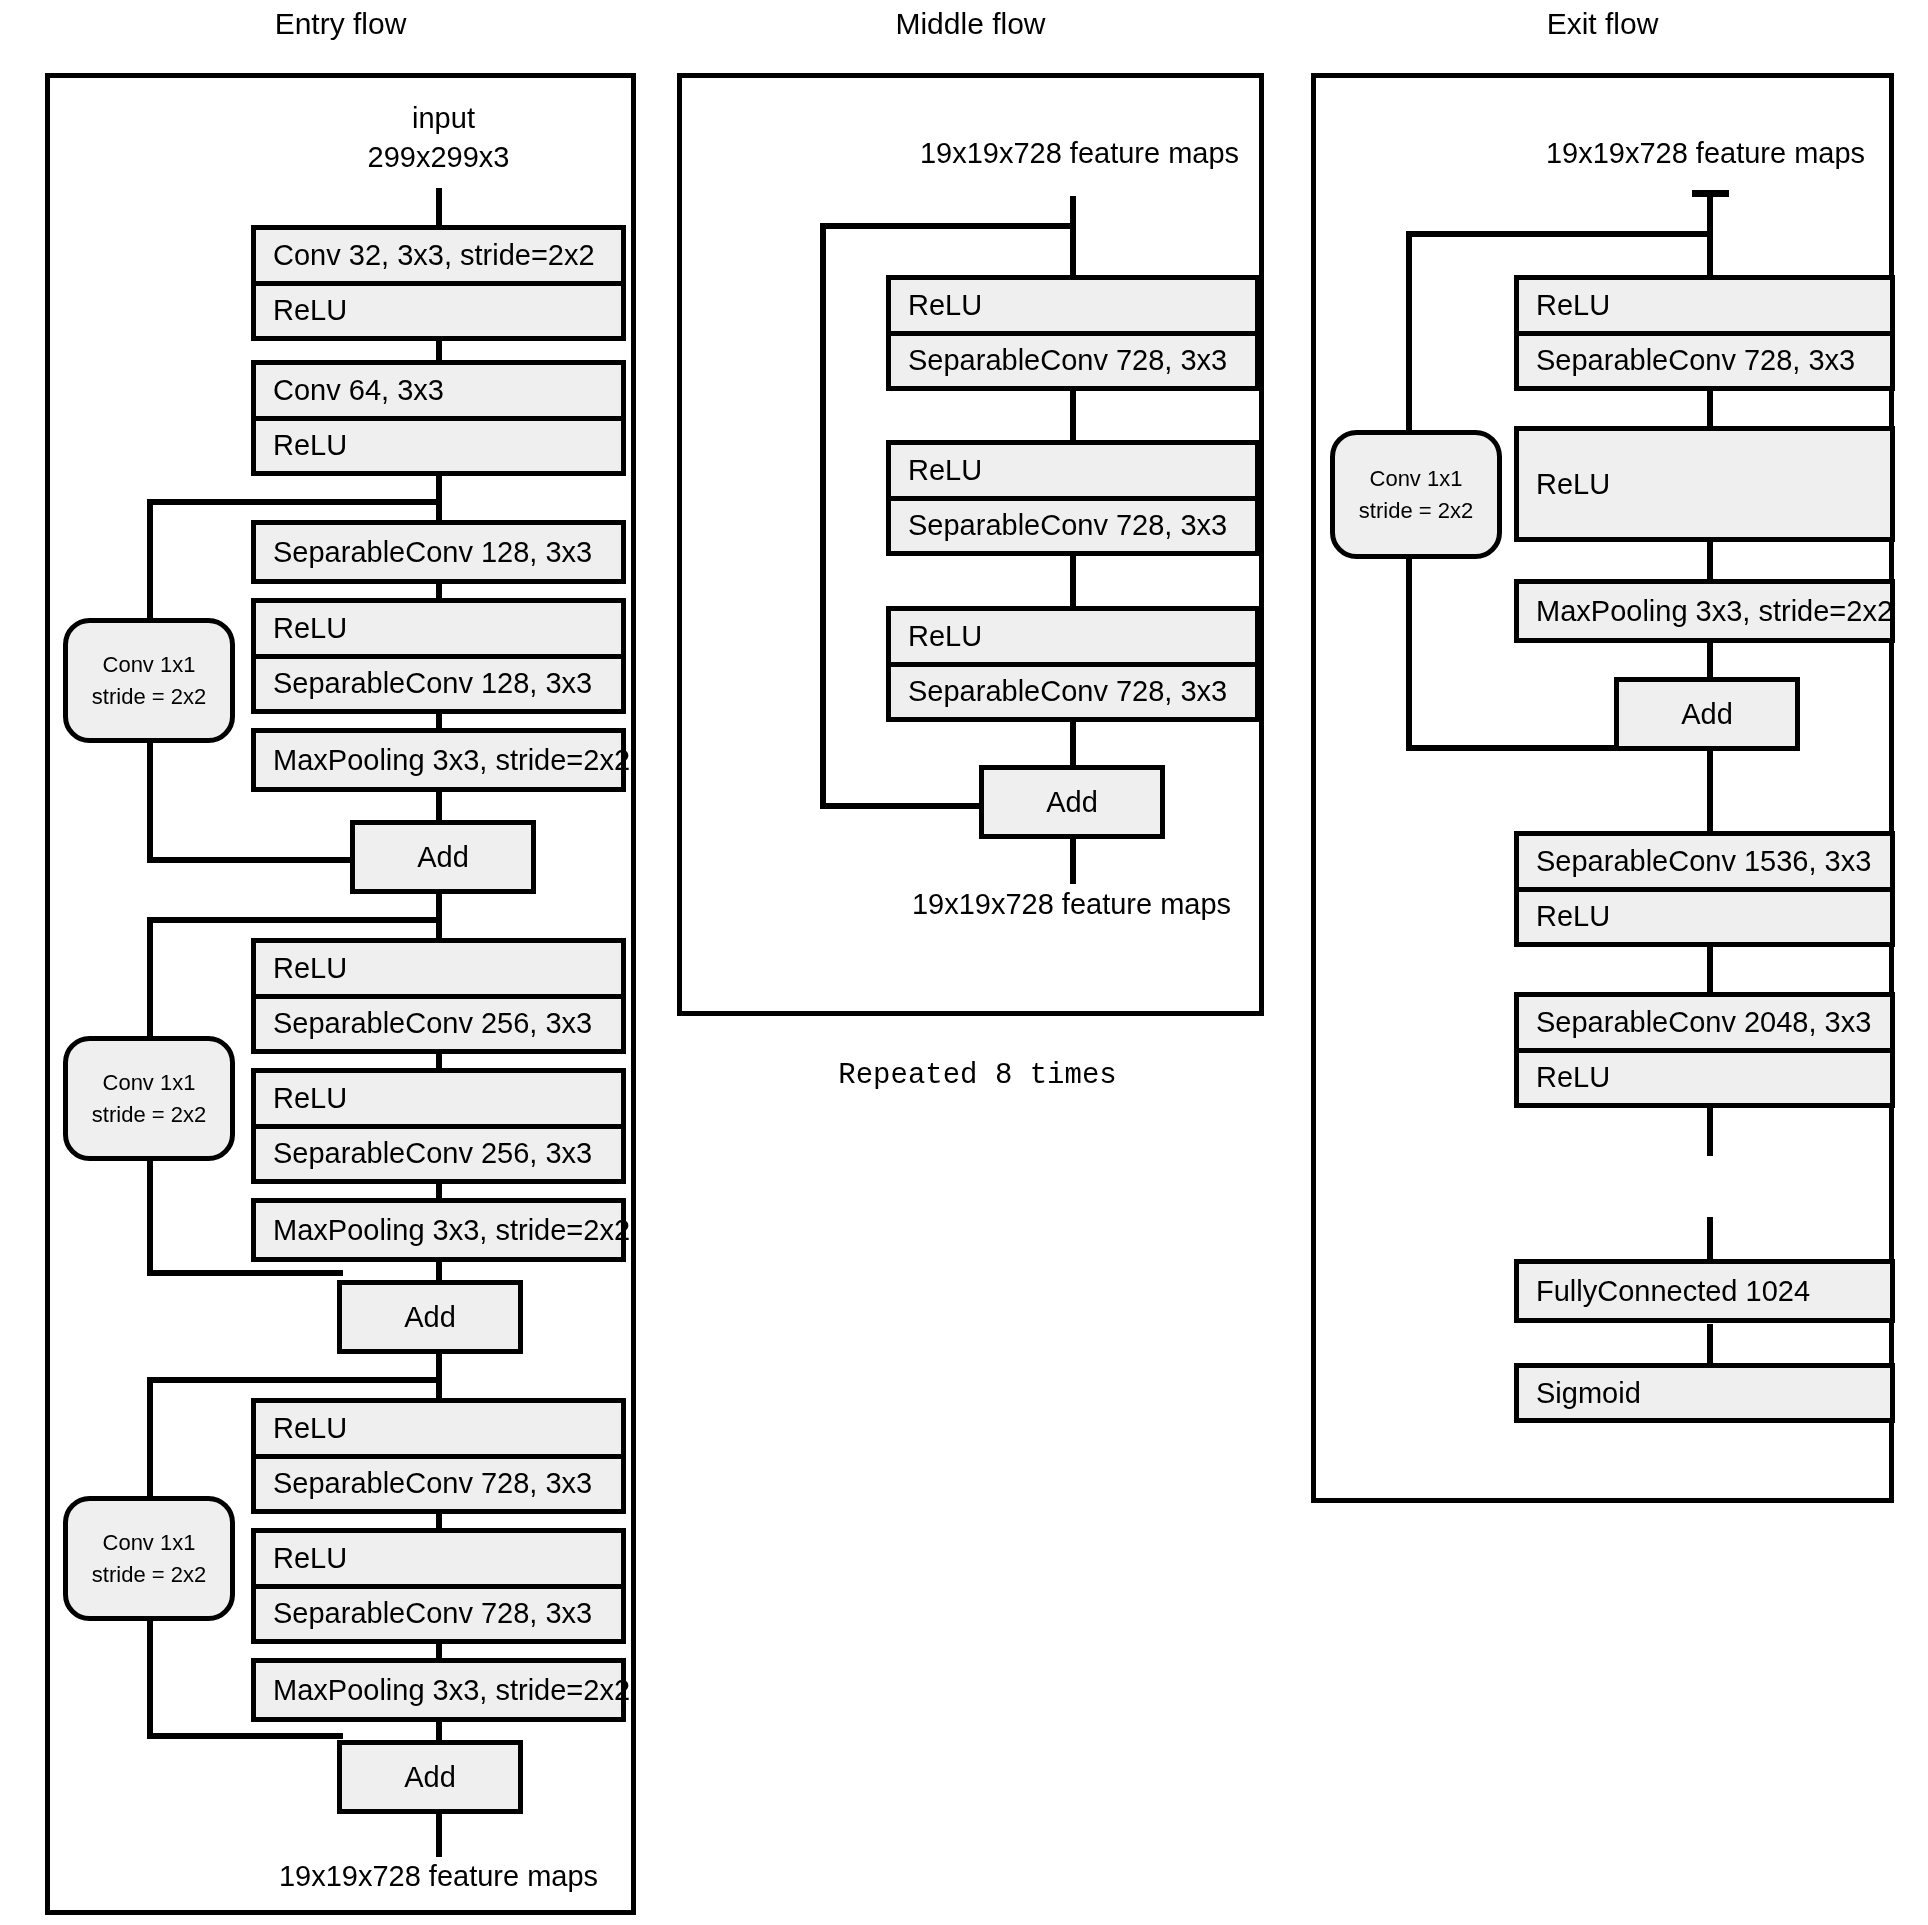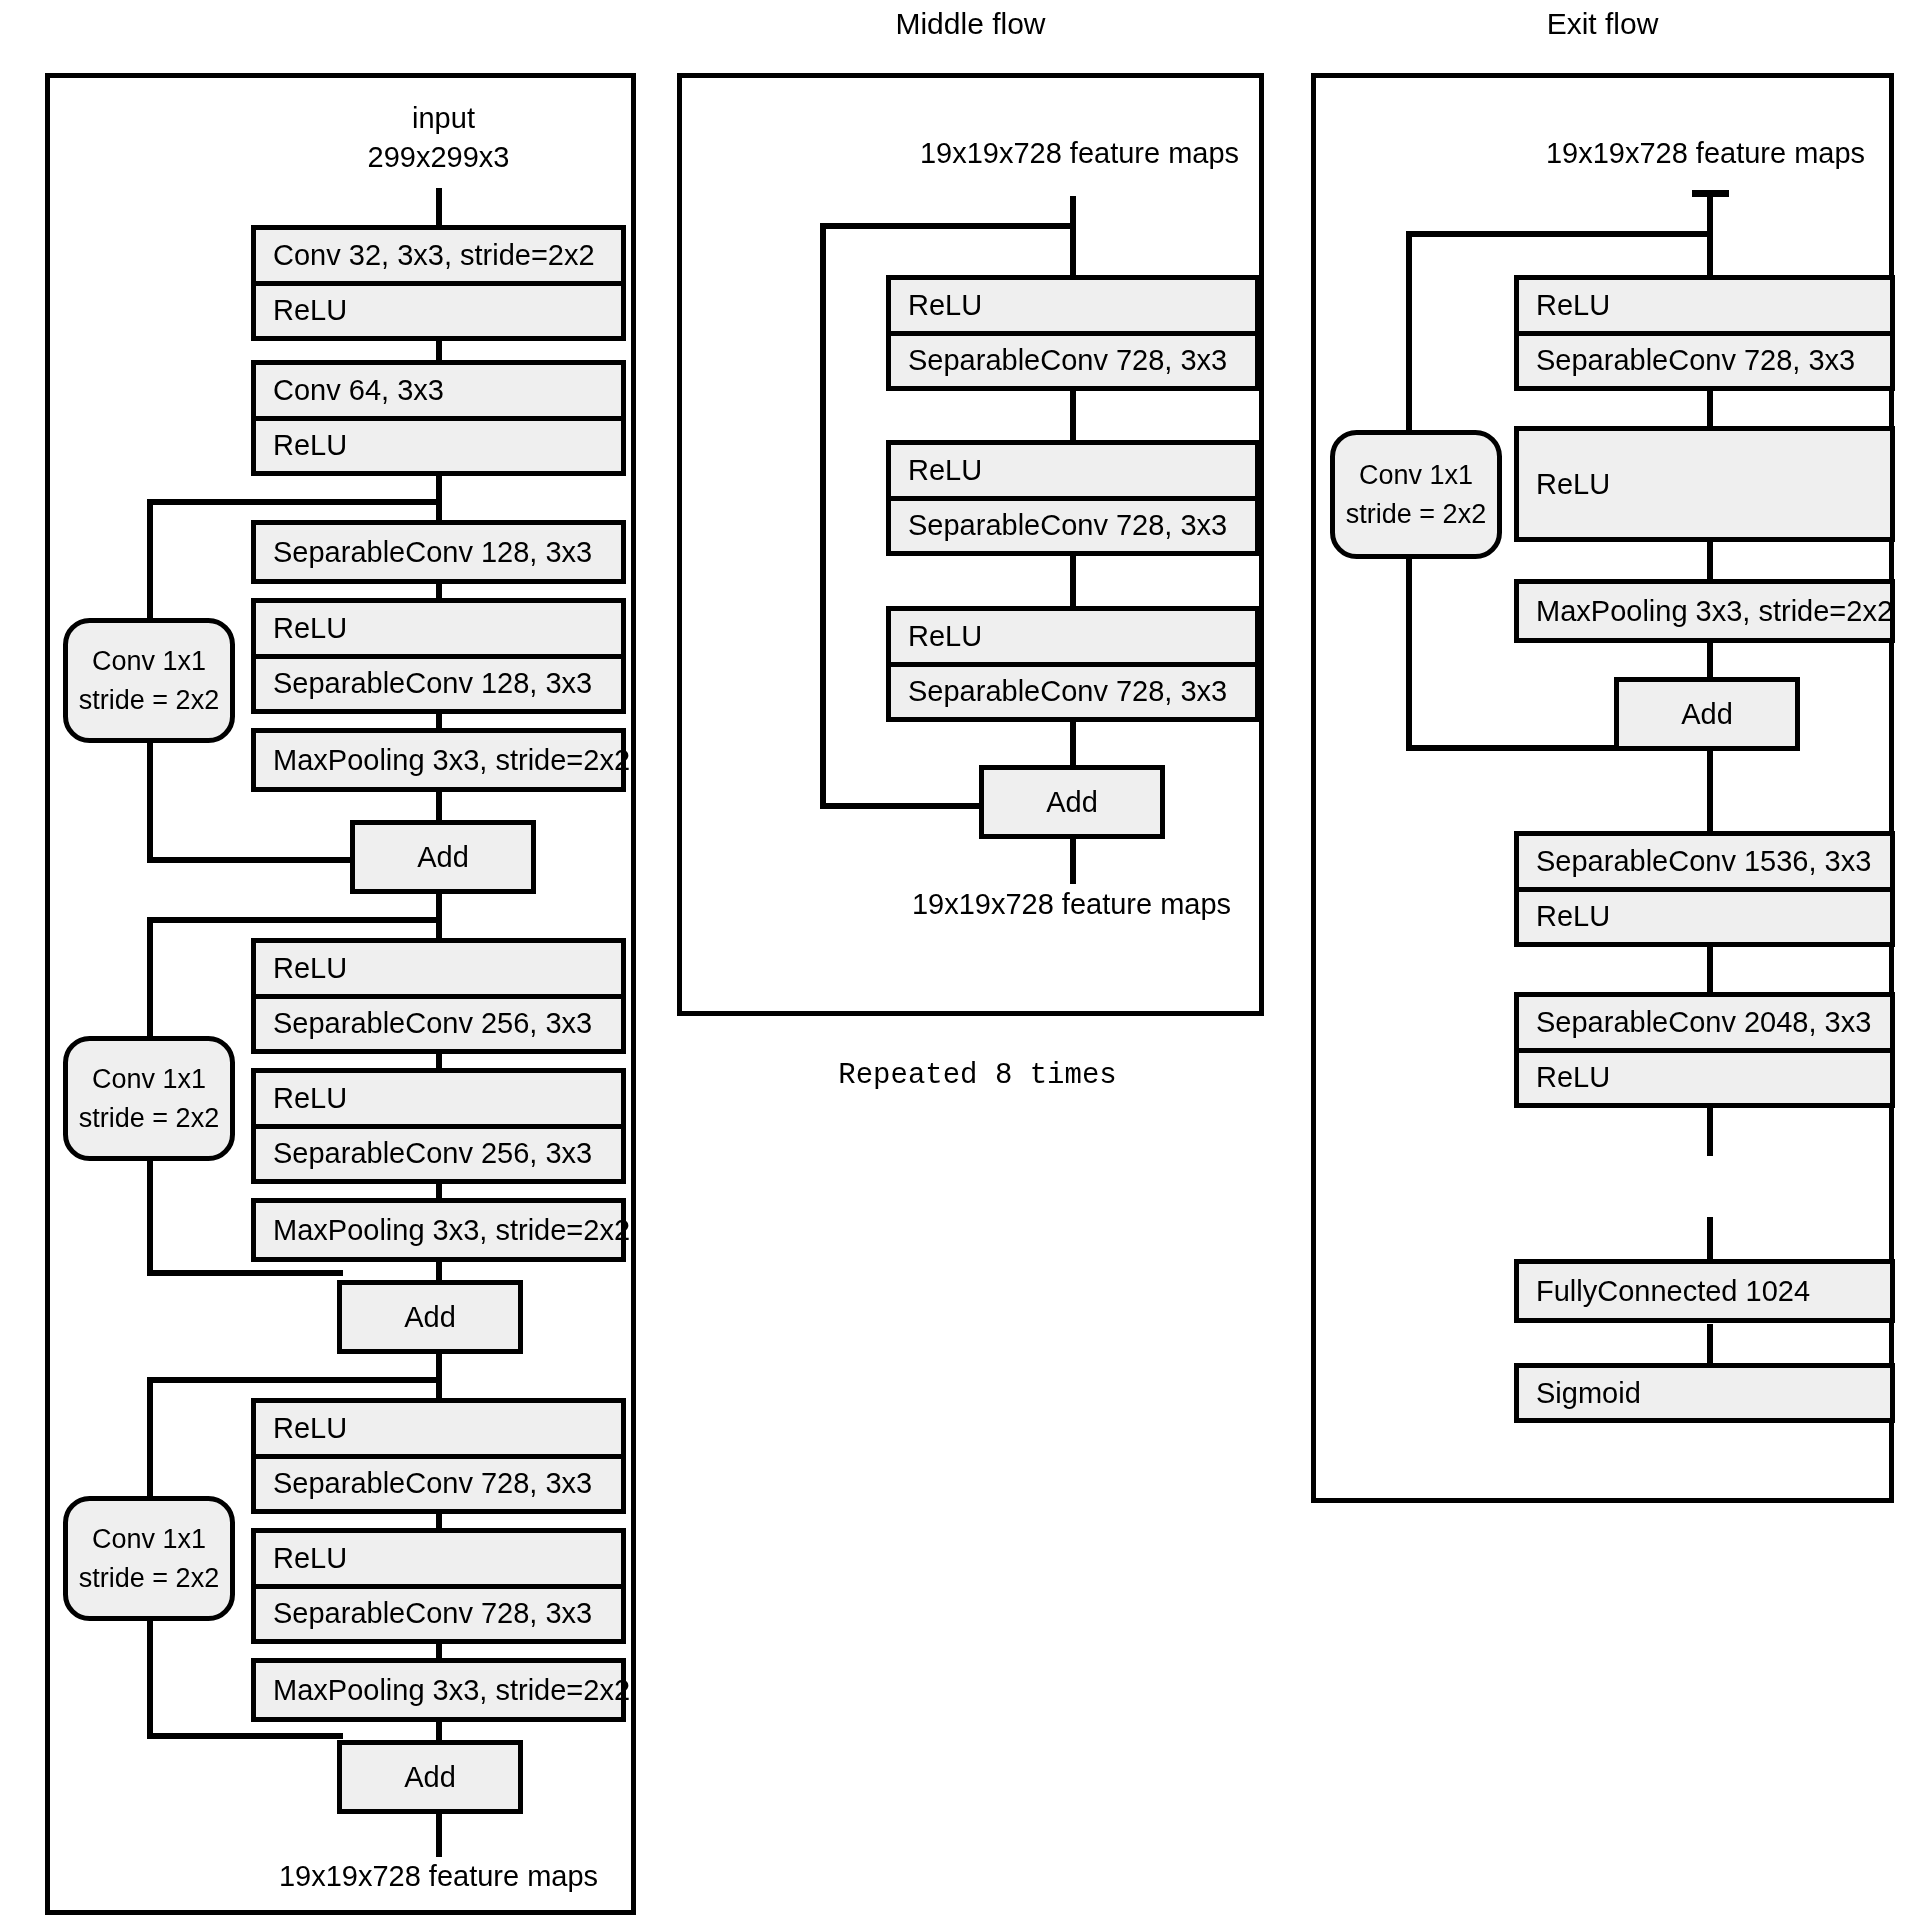--- a/index.html
+++ b/index.html
@@ -80,21 +80,21 @@
   .rnode {
     position: absolute;
     border: 5.5px solid #000;
     border-radius: 26.6px;
     background: #efefef;
     box-sizing: border-box;
     display: flex;
     flex-direction: column;
     align-items: center;
     justify-content: center;
-    font-size: 27px;
+    font-size: 22px;
     color: #000;
     line-height: 1.42;
     white-space: nowrap;
   }
   
   .vline {
     position: absolute;
     width: 5.5px;
     background: #000;
   }
@@ -107,20 +107,21 @@
     position: absolute;
     height: 7px;
     background: #000;
   }
 </style>
 </head>
 <body>
 
 <div id="canvas">
 
+  <div class="flow-title" style="left:45px; top:9.4px; width:591px;">Entry flow</div>
   <div class="flow-frame" style="left:45px; top:73px; width:591px; height:1842px;"></div>
 
   <div class="caption" style="left:256px; top:102px; width:375px;">input</div>
   <div class="caption" style="left:251px; top:141px; width:375px;">299x299x3</div>
   <div class="vline" style="left:436px; top:188px; height:39px;"></div>
 
   <div class="group" style="left:251px; top:225px; width:375px; height:116px;">
     <div class="row">Conv 32, 3x3, stride=2x2</div>
     <div class="row">ReLU</div>
   </div>

